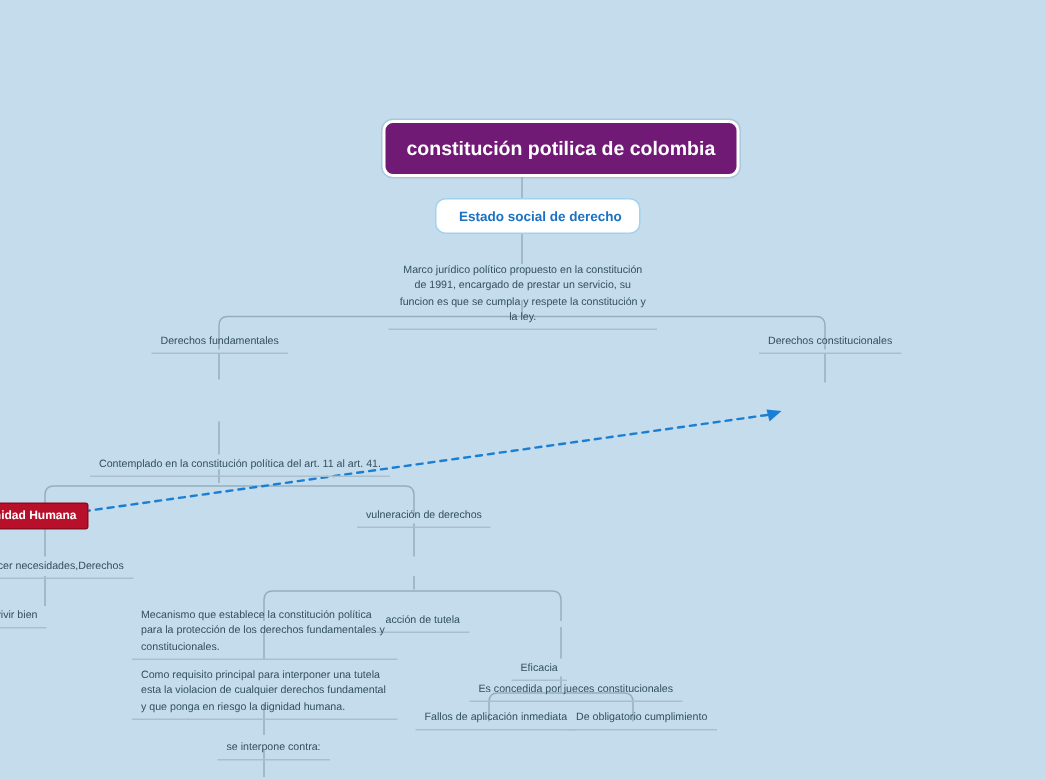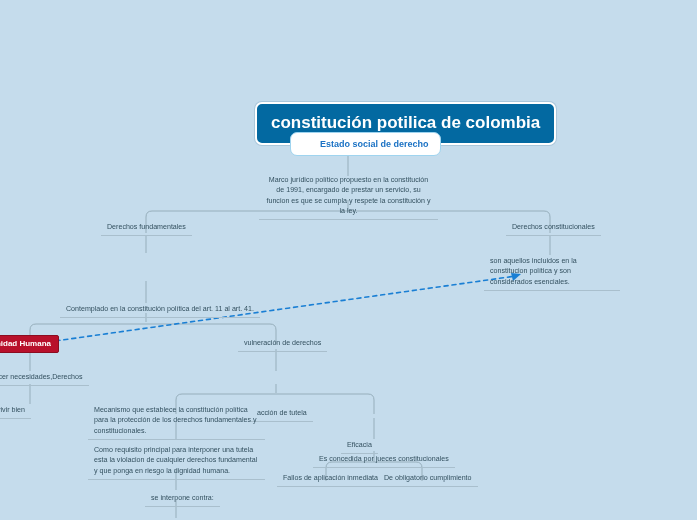--- a/index.html
+++ b/index.html
@@ -30,43 +30,42 @@
     pointer-events: none;
   }
 
   .node {
     position: absolute;
     box-sizing: border-box;
   }
 
   
   .node-root {
-    background: #0369a1;
+    background: #701a75;
     border: 2px solid #ffffff;
     border-radius: 7px;
     color: #ffffff;
-    font-size: 17px;
+    font-size: 13px;
     font-weight: bold;
     text-align: center;
     padding: 9px 14px 10px 14px;
     white-space: nowrap;
     box-shadow: 0 0 0 1px rgba(120,160,190,0.35);
-    margin-top: 22px;
   }
 
   
   .node-pill {
     background: #ffffff;
     border: 1.5px solid #9fd4ef;
     border-radius: 7px;
     color: #1b72c4;
     font-size: 9px;
     font-weight: bold;
     text-align: left;
-    padding: 6px 11px 6px 29px;
+    padding: 6px 11px 6px 15px;
     white-space: nowrap;
   }
 
   
   .node-red {
     background: #b8102b;
     border: 1px solid #8b0c20;
     color: #ffffff;
     font-size: 8px;
     font-weight: bold;
@@ -146,21 +145,20 @@
 
   <div class="node node-text center" style="left:259px; top:174px; width:179px;">Marco jurídico político propuesto en la constitución de 1991, encargado de prestar un servicio, su funcion es que se cumpla y respete la constitución y la ley.</div>
 
   <div class="node node-text center nowrap" style="left:101px; top:221px;">Derechos fundamentales</div>
 
 
   <div class="node node-text center nowrap" style="left:60px; top:303px;">Contemplado en la constitución política del art. 11 al art. 41.</div>
 
   <div class="node node-text center nowrap" style="left:506px; top:221px;">Derechos constitucionales</div>
 
-  <div class="node node-text left" style="left:484px; top:255px; width:136px;">son aquellos incluidos en la constitucion política y son considerados esenciales.</div>
 
   <div class="node node-red" style="left:-25px; top:335px;">Dignidad Humana</div>
 
   <div class="node node-text center nowrap" style="left:-28px; top:371px;">satisfacer necesidades,Derechos</div>
 
   <div class="node node-text center nowrap" style="left:-9px; top:404px;">vivir bien</div>
 
   <div class="node node-text center nowrap" style="left:238px; top:337px;">vulneración de derechos</div>
 
   <div class="node node-text center nowrap" style="left:251px; top:371px;margin-top:36px;">acción de tutela</div>

